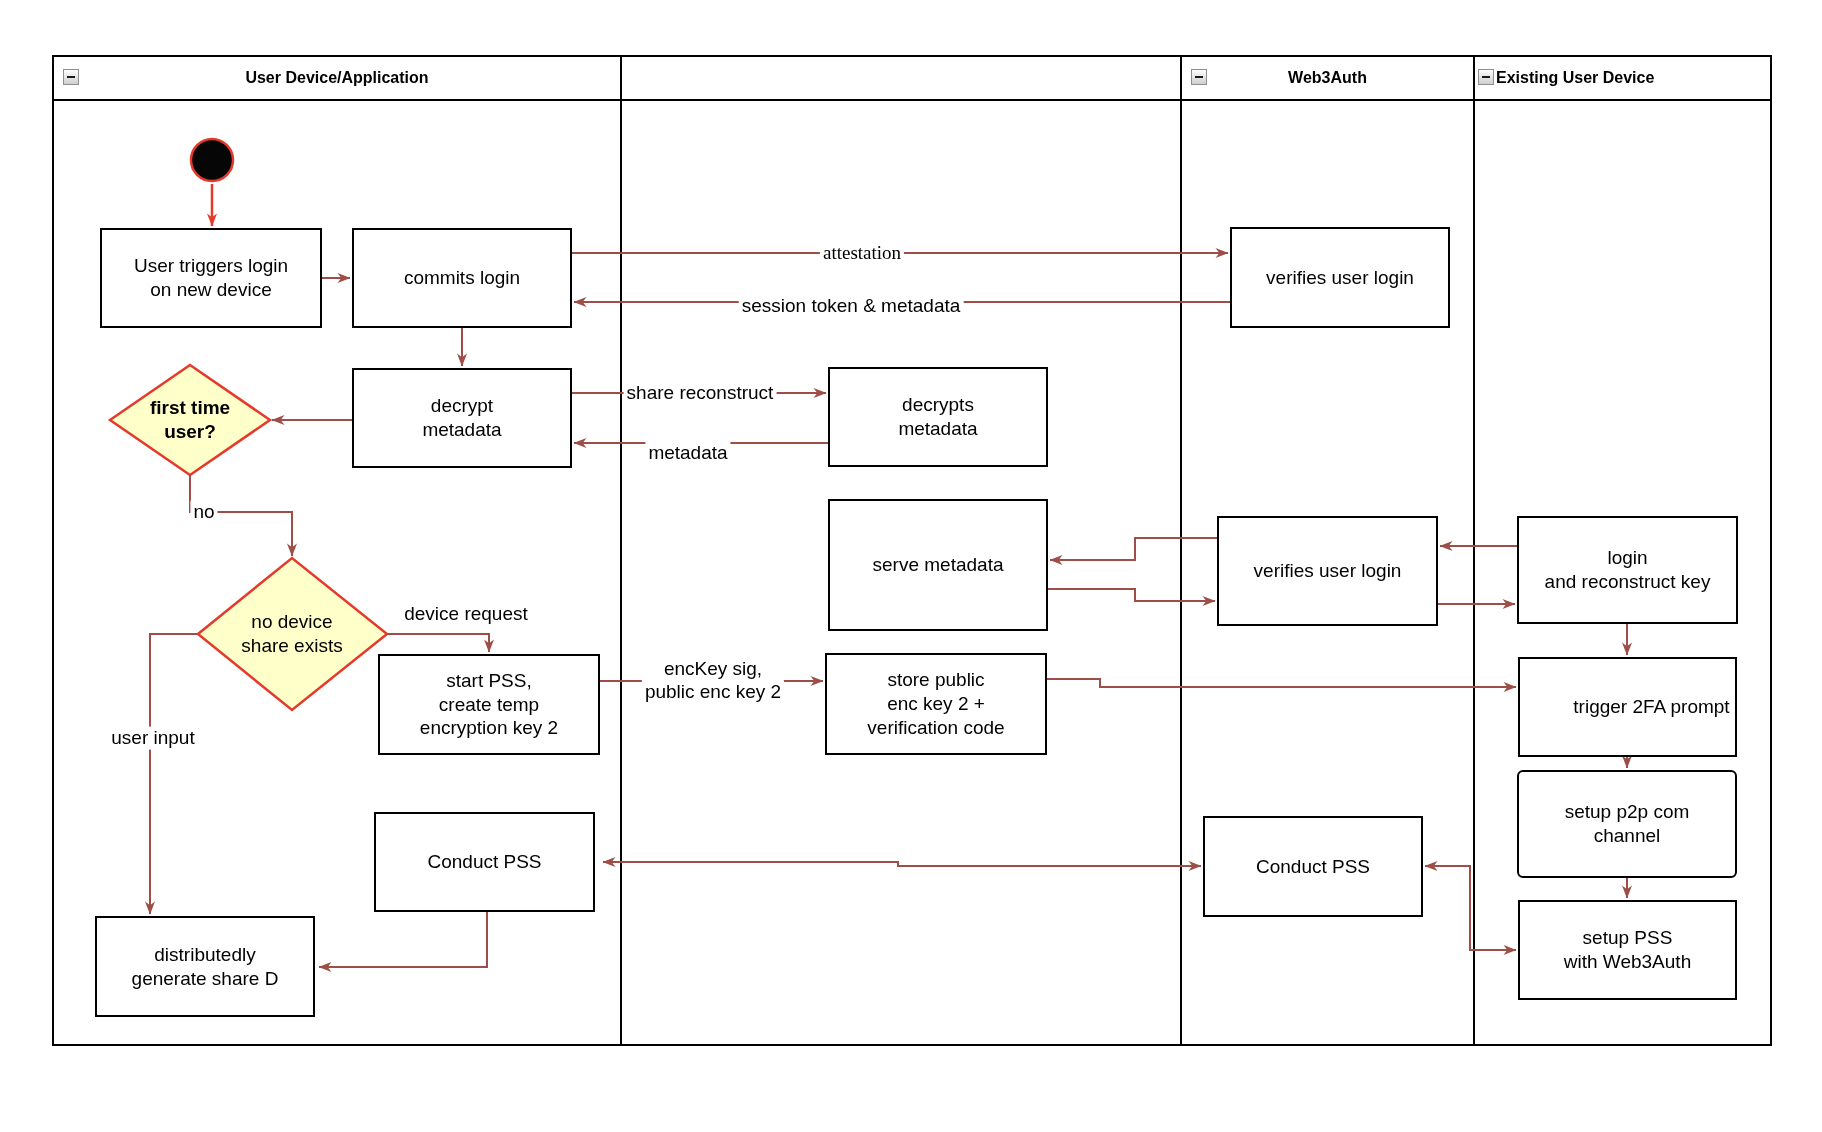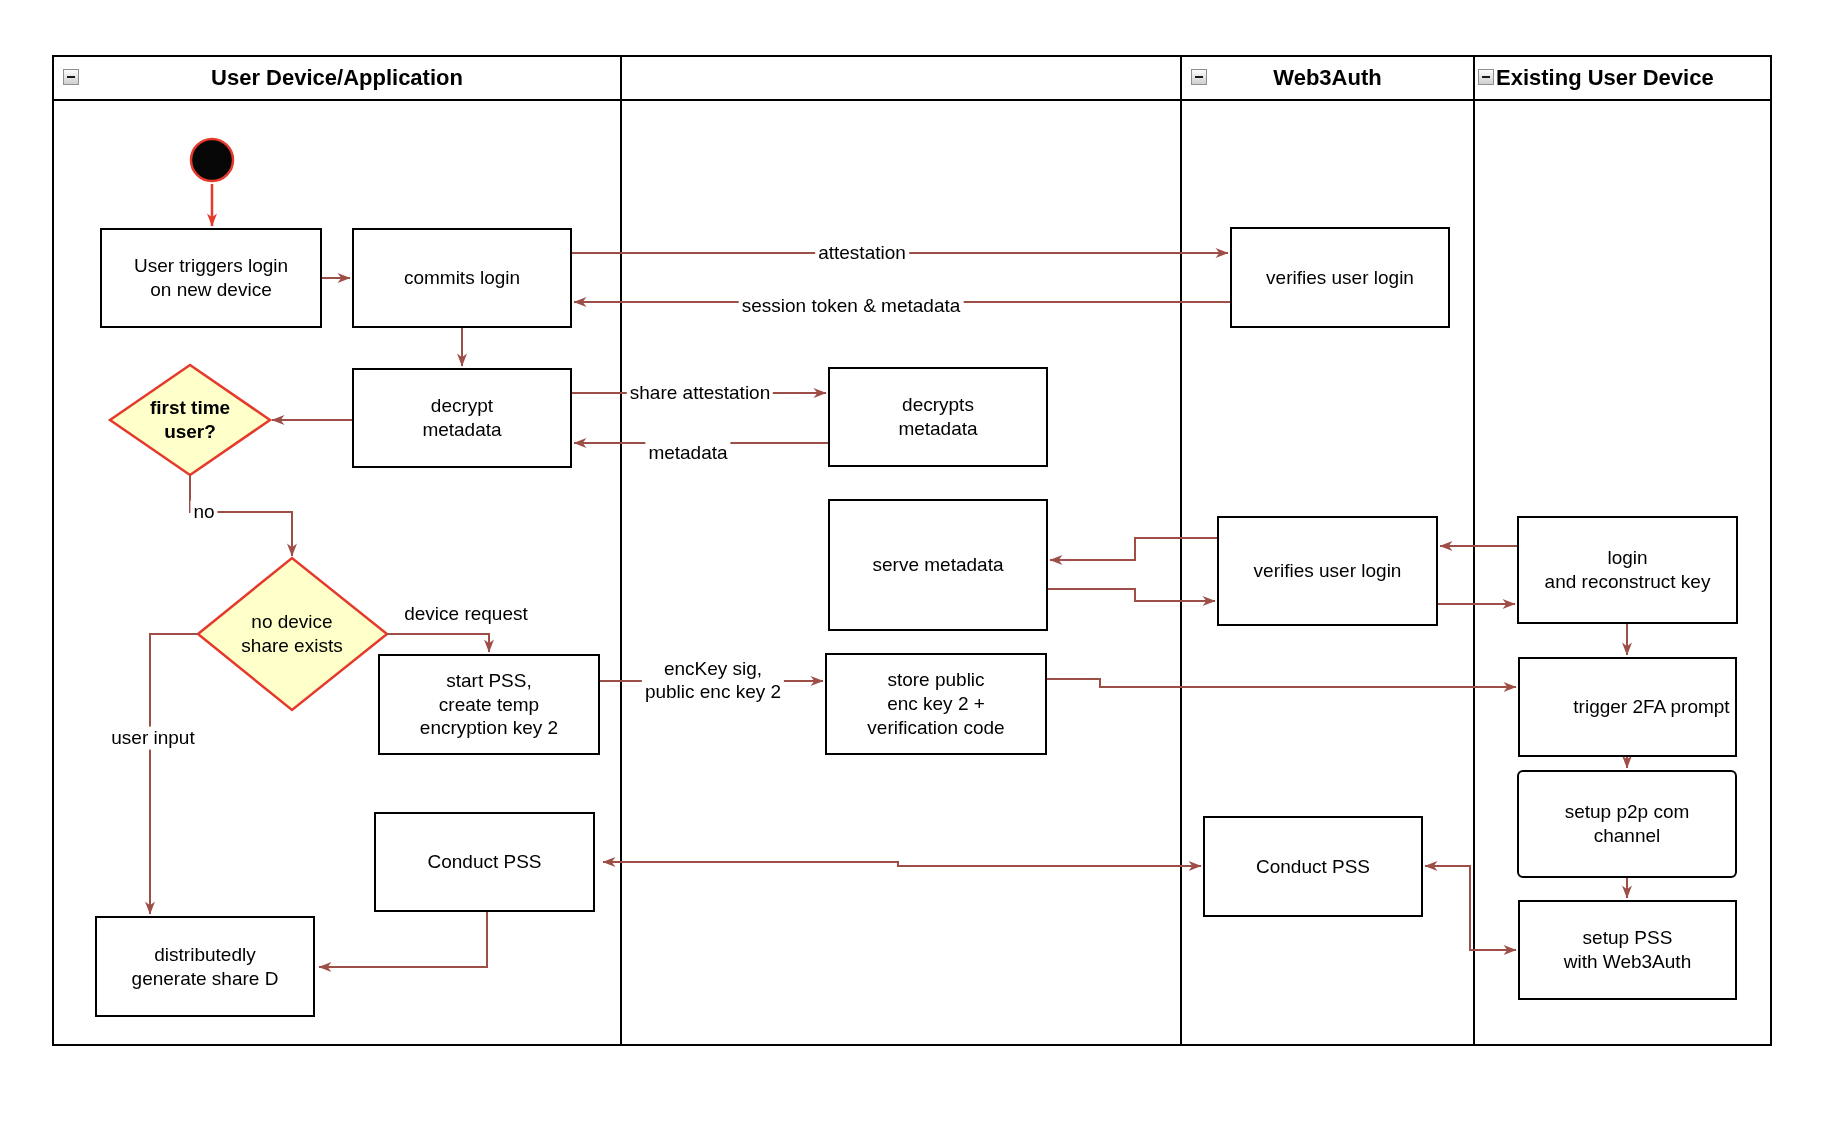--- a/index.html
+++ b/index.html
@@ -10,21 +10,21 @@
     color:#000;
   }
   .frame{
     position:absolute;left:52px;top:55px;width:1720px;height:991px;
     border:2px solid #000;box-sizing:border-box;background:#fff;
   }
   .lane-sep{position:absolute;top:0;bottom:0;width:2px;background:#000;}
   .header-row{position:absolute;left:0;right:0;top:0;height:42px;border-bottom:2px solid #000;}
   .lane-title{
     position:absolute;top:0;height:42px;display:flex;align-items:center;justify-content:center;
-    font-weight:bold;font-size:22px;
+    font-weight:bold;font-size:16px;
   }
   .lane-title.left-align{justify-content:flex-start;padding-left:21px;box-sizing:border-box;}
   .collapse-icon{
     position:absolute;top:12px;width:16px;height:16px;box-sizing:border-box;
     border:1px solid #8f8f8f;background:linear-gradient(#fdfdfd,#cfcfcf);
     display:flex;align-items:center;justify-content:center;
   }
   .collapse-icon .bar{width:8px;height:2px;background:#1a1a1a;}
   .node{
     position:absolute;background:var(--node-fill,#fff);
@@ -148,21 +148,21 @@
 <div class="node" style="left:374px;top:812px;width:221px;height:100px;">Conduct PSS</div>
 <div class="node" style="left:1203px;top:816px;width:220px;height:101px;">Conduct PSS</div>
 <div class="node" style="left:95px;top:916px;width:220px;height:101px;">distributedly
 generate share D</div>
 
 <div class="dlabel" style="left:110px;top:380px;width:160px;height:80px;font-weight:bold;">first time
 user?</div>
 <div class="dlabel" style="left:202px;top:594px;width:180px;height:80px;">no device
 share exists</div>
 
-<div class="elabel" style="left:862px;top:253px;">attestation</div>
+<div class="elabel" style="left:862px;top:253px;font-family:Liberation Serif, serif;">attestation</div>
 <div class="elabel" style="left:851px;top:306px;">session token &amp; metadata</div>
-<div class="elabel" style="left:700px;top:393px;">share attestation</div>
+<div class="elabel" style="left:700px;top:393px;">share reconstruct</div>
 <div class="elabel" style="left:688px;top:453px;">metadata</div>
 <div class="elabel" style="left:204px;top:512px;">no</div>
 <div class="elabel" style="left:466px;top:614px;">device request</div>
 <div class="elabel" style="left:713px;top:681px;">encKey sig,
 public enc key 2</div>
 <div class="elabel" style="left:153px;top:738px;">user input</div>
 
 </body></html>

